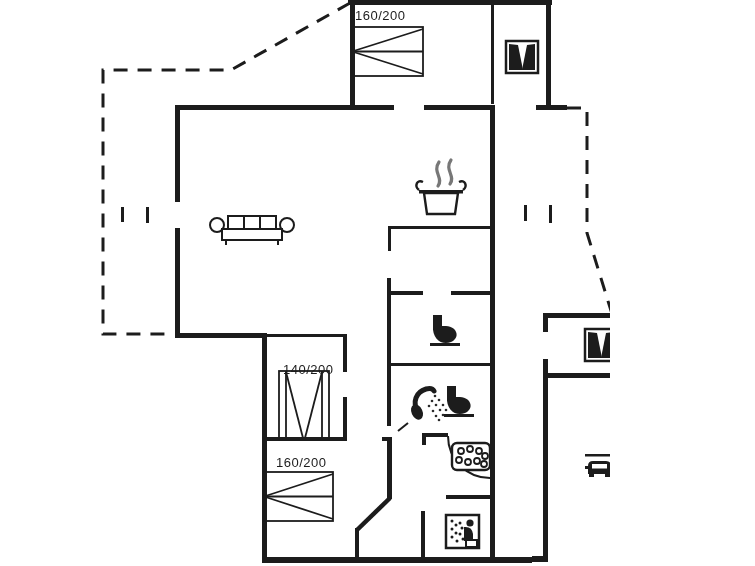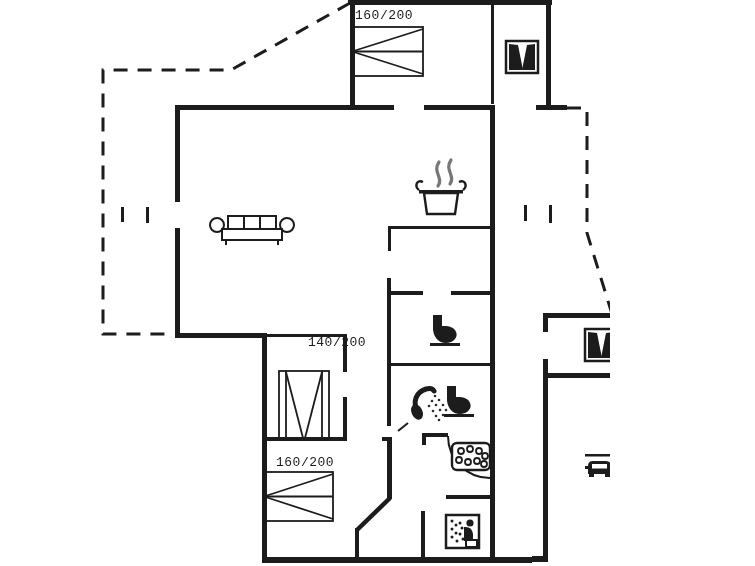--- a/index.html
+++ b/index.html
@@ -1,17 +1,17 @@
 <!DOCTYPE html>
 <html><head>
 <meta charset="utf-8">
 <style>
   html,body{margin:0;padding:0;background:#ffffff;}
   .plan{position:relative;width:610px;height:566px;background:#ffffff;overflow:hidden;
-        font-family:Liberation Mono, monospace;}
+        font-family:Liberation Sans, sans-serif;}
   .plan svg{position:absolute;left:0;top:0;}
   .bed-label{position:absolute;font-size:13px;color:#1c1c1c;letter-spacing:0.5px;white-space:nowrap;}
 </style>
 </head>
 <body>
 
 <div class="plan">
 
   <svg width="755" height="566" viewBox="0 0 755 566">
 
@@ -209,16 +209,16 @@
       <rect x="1" y="14" width="3" height="3" fill="#1c1c1c"></rect>
       <rect x="27" y="14" width="3" height="3" fill="#1c1c1c"></rect>
       <rect x="8" y="12" width="15" height="4.5" fill="#ffffff"></rect>
       <rect x="5" y="22" width="5" height="3" fill="#1c1c1c"></rect>
       <rect x="21" y="22" width="5" height="3" fill="#1c1c1c"></rect>
     </g>
 
   </svg>
 
   <div class="bed-label" style="left:355px;top:8px;">160/200</div>
-  <div class="bed-label" style="left:283px;top:335px;margin-left:25px;">140/200</div>
+  <div class="bed-label" style="left:283px;top:362px;">140/200</div>
   <div class="bed-label" style="left:276px;top:455px;">160/200</div>
 
 </div>
 
 </body></html>

